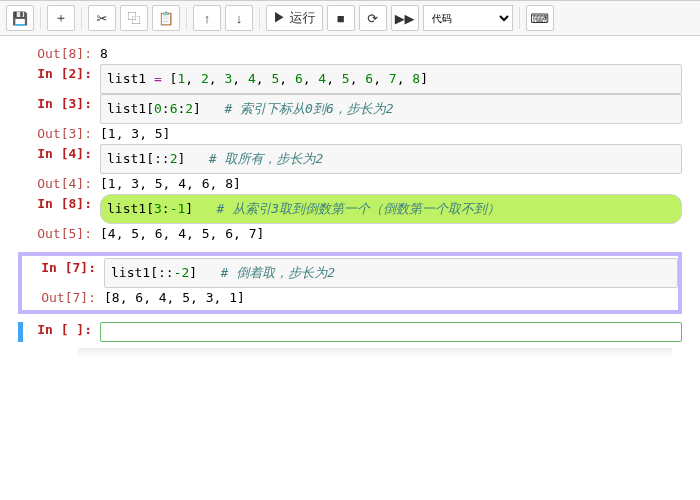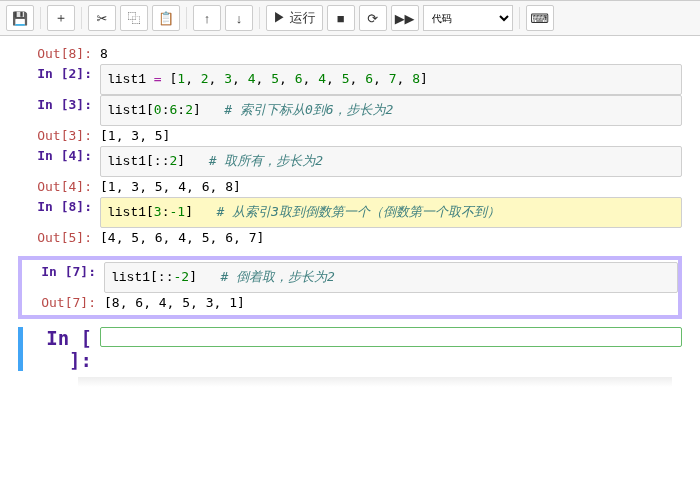--- a/index.html
+++ b/index.html
@@ -55,51 +55,51 @@
     font-family: Menlo, Consolas, "DejaVu Sans Mono", monospace;
     font-size: 13px;
     line-height: 20px;
   }
   .prompt {
     width: 82px;
     text-align: right;
     padding-right: 8px;
     flex-shrink: 0;
   }
-  .prompt.in { color: #4c1d95; font-weight: bold; }
+  .prompt.in { color: #b91c1c; font-weight: bold; }
   .prompt.out { color: #b94a48; }
   .cell-body {
     flex: 1;
     white-space: pre;
   }
   .input-area {
     border: 1px solid #cfcfcf;
     background: #f7f7f7;
     padding: 4px 6px;
     border-radius: 2px;
     flex: 1;
   }
-  .selected .input-area { background: #fef9c3; }
+  .selected .input-area { background: #bef264; border-radius: 11px; }
   
-  .c-var { color: #000; font-family: Liberation Mono, monospace; }
+  .c-var { color: #000; }
   .c-op { color: #a626a4; }
   .c-punc { color: #000; }
   .c-num { color: #008000; }
   .c-comment { color: #408080; font-style: italic; }
   .hlbox {
     border: 4px solid #c4b5fd;
     margin: 8px 0;
     padding: 2px 0;
   }
   .last-cell {
     display:flex;
     align-items:flex-start;
     margin: 6px 0;
     font-family: Menlo, Consolas, monospace;
-    font-size:19px;
+    font-size:13px;
     border-left: 5px solid #42A5F5;
     padding-left: 0;
   }
   .last-cell .prompt { width:77px; }
   .last-cell .input-area { border:1px solid #66bb6a; background:#fff; min-height:20px; }
   .shadow-line { height:10px; background:linear-gradient(#eee,#fff); margin-top:4px; margin-left:60px; margin-right:10px;}
 </style>
 </head>
 <body>
 

